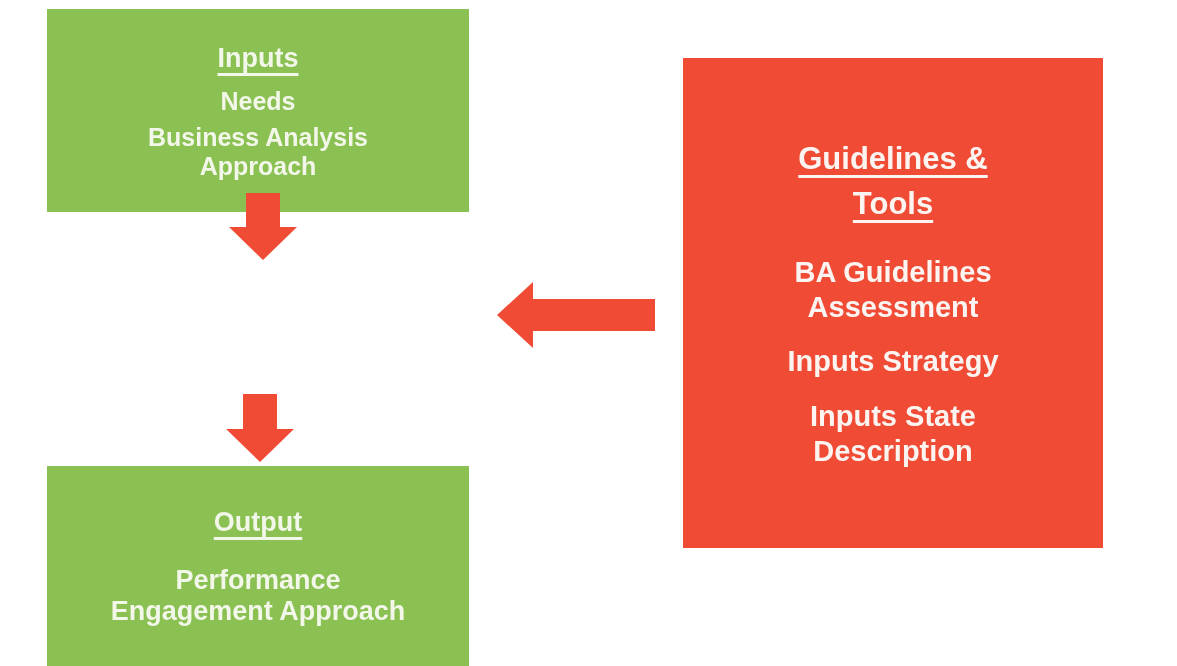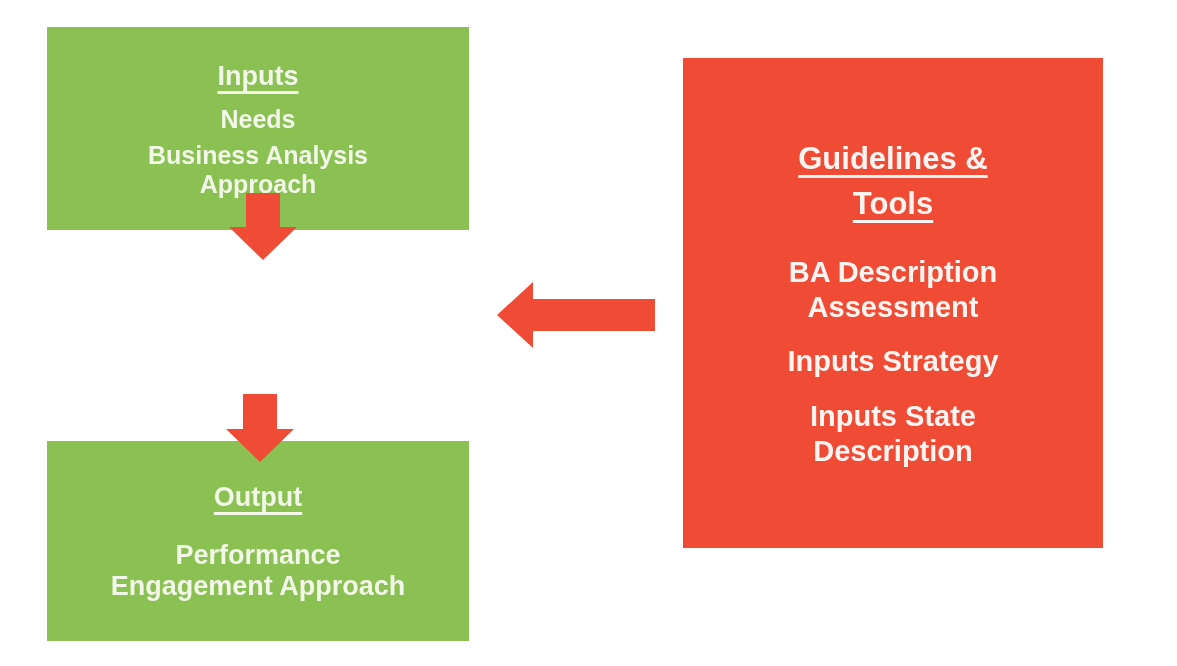--- a/index.html
+++ b/index.html
@@ -16,23 +16,23 @@
     display: flex;
     flex-direction: column;
     align-items: center;
     justify-content: center;
     text-align: center;
     box-sizing: border-box;
   }
   .box.green { background: var(--box-green); color: var(--text-on-green); }
   .box.red   { background: var(--accent-red); color: var(--text-on-red); }
 
-  #inputs-box     { left: 47px;  top: 27px;  width: 422px; height: 203px; }
+  #inputs-box     { left: 47px;  top: 9px;  width: 422px; height: 203px; }
   #task-box       { left: 47px;  top: 223px; width: 422px; height: 209px; }
-  #output-box     { left: 47px;  top: 441px; width: 422px; height: 200px; }
+  #output-box     { left: 47px;  top: 466px; width: 422px; height: 200px; }
   #guidelines-box { left: 683px; top: 58px;  width: 420px; height: 490px; }
 
   .heading { font-weight: bold; }
   .heading span {
     text-decoration: underline;
     text-decoration-thickness: 3px;
     text-underline-offset: 6px;
   }
   .h-green { font-size: 27px; line-height: 1.35; margin-bottom: 10px; }
   .h-red   { font-size: 31px; line-height: 1.45; margin-bottom: 28px; max-width: 270px; }
@@ -69,21 +69,21 @@
     <div class="heading h-green">
       <span>Output</span>
     </div>
     <div class="item oi">Performance Engagement Approach</div>
   </div>
 
   <div class="box red" id="guidelines-box">
     <div class="heading h-red">
       <span>Guidelines &amp; Tools</span>
     </div>
-    <div class="item ri">BA Description Assessment</div>
+    <div class="item ri">BA Guidelines Assessment</div>
     <div class="item ri">Inputs Strategy</div>
     <div class="item ri">Inputs State Description</div>
   </div>
 
   <svg class="arrow" id="arrow-down-1" width="68" height="67" viewBox="0 0 68 67" aria-hidden="true">
     <polygon points="17,0 51,0 51,34 68,34 34,67 0,34 17,34"></polygon>
   </svg>
 
   <svg class="arrow" id="arrow-down-2" width="68" height="68" viewBox="0 0 68 68" aria-hidden="true">
     <polygon points="17,0 51,0 51,35 68,35 34,68 0,35 17,35"></polygon>

